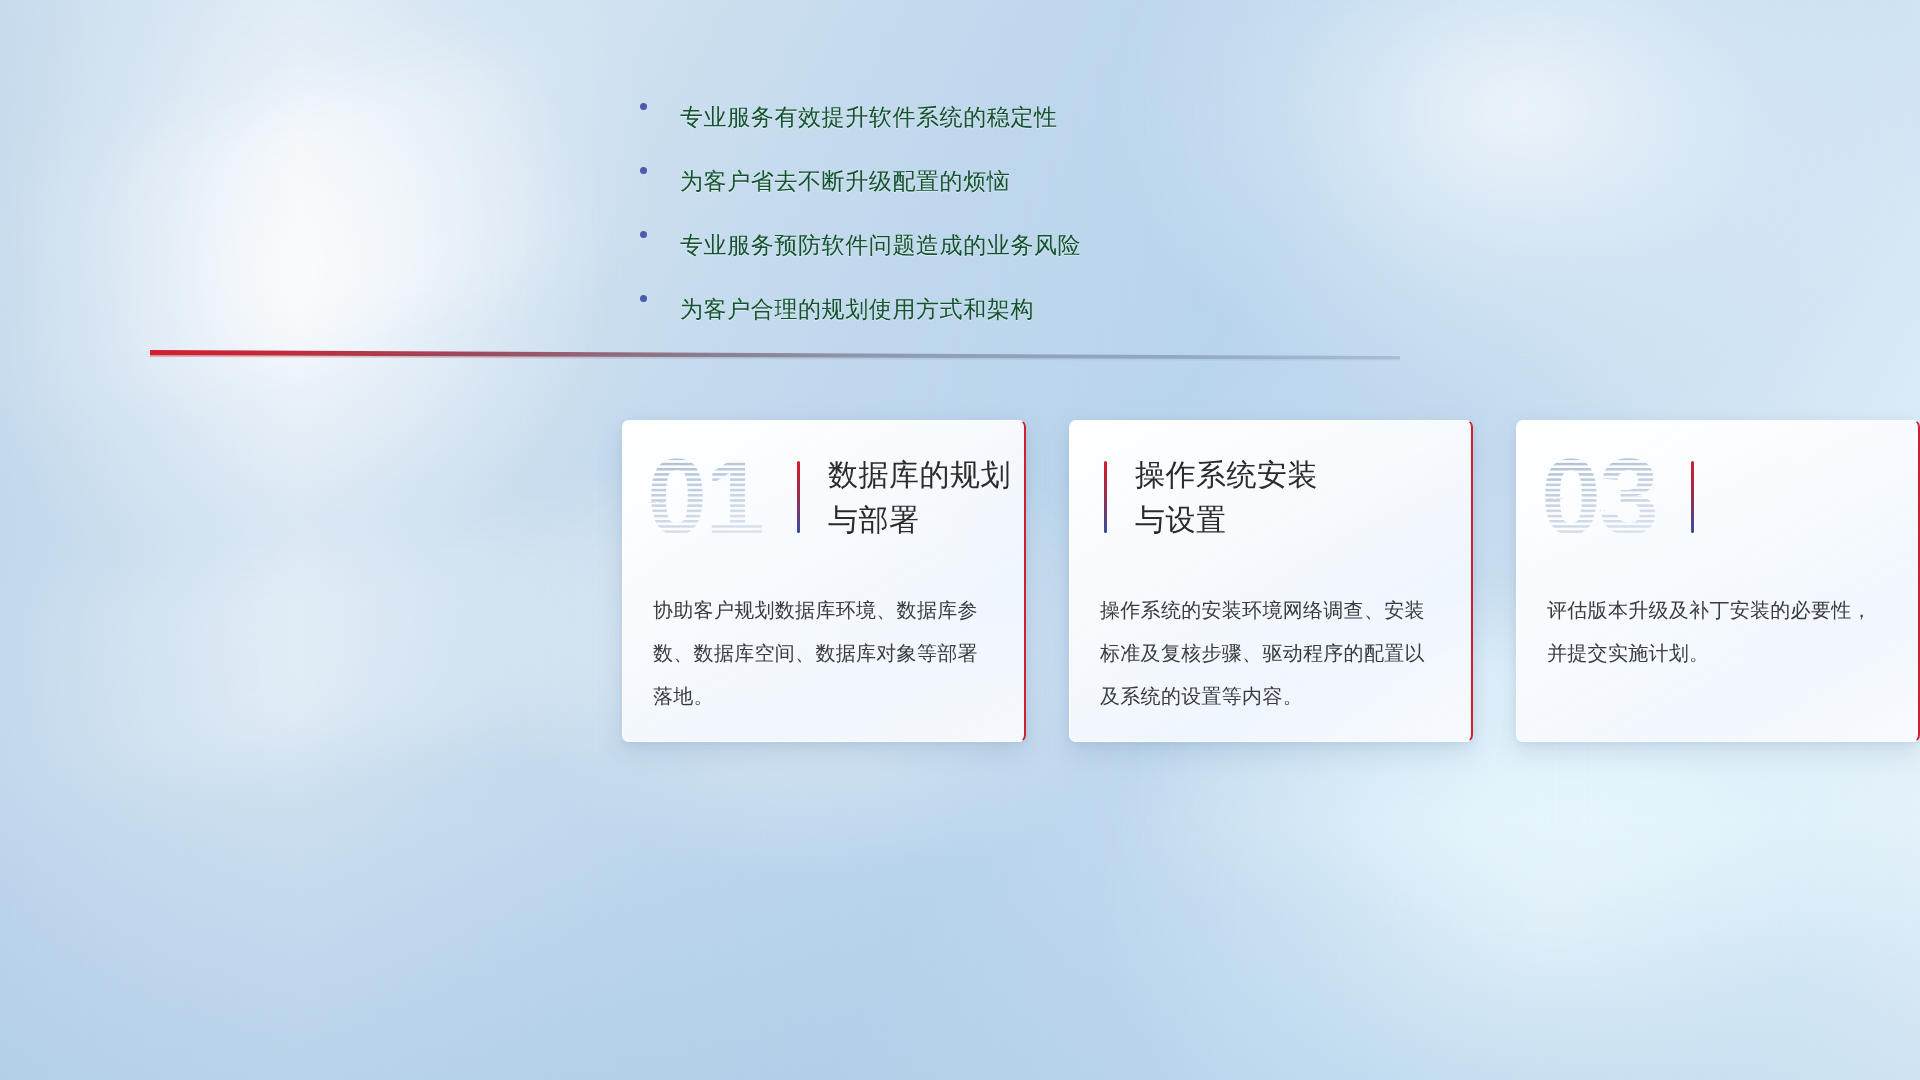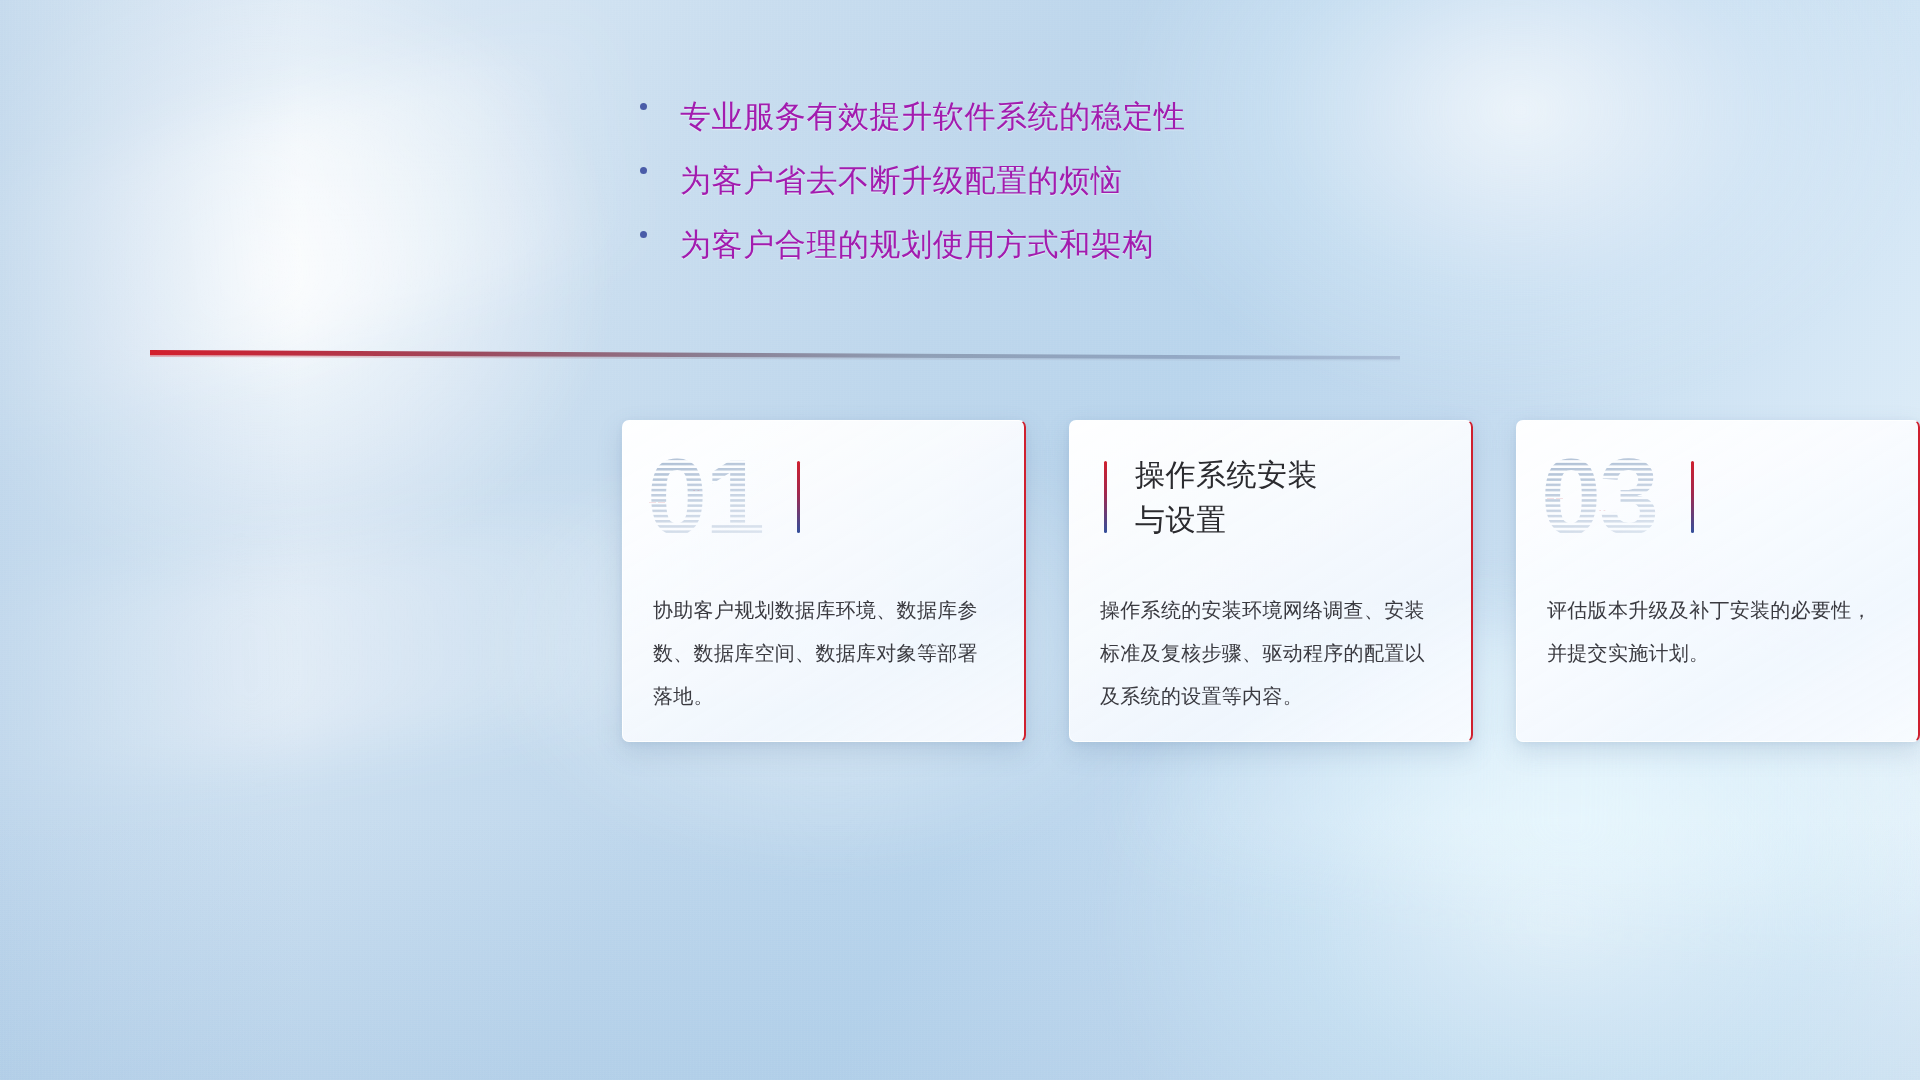--- a/index.html
+++ b/index.html
@@ -90,22 +90,22 @@
   .bullet-dot{
     width:40px; flex:0 0 40px;
     display:flex; align-items:center; justify-content:flex-start;
     padding-top:17px;
   }
   .bullet-dot i{
     display:block; width:7px; height:7px; border-radius:50%;
     background:#4a5ca8;
   }
   .bullet-text{
-    font-size:31px; line-height:62px;
-    color:#a21caf; letter-spacing:.6px;
+    font-size:23px; line-height:62px;
+    color:#14532d; letter-spacing:.6px;
     white-space:nowrap;
     text-shadow:0 1px 1px rgba(255,255,255,.55);
     font-weight:400;
   }
 
   
   #divider{
     position:absolute; left:150px; top:348px;
     width:1250px; height:14px;
     pointer-events:none;
@@ -191,20 +191,26 @@
     <span class="bullet-text">专业服务有效提升软件系统的稳定性</span>
   </div>
 
   <div class="bullet-row">
     <span class="bullet-dot">
         <i></i>
       </span>
     <span class="bullet-text">为客户省去不断升级配置的烦恼</span>
   </div>
 
+  <div class="bullet-row">
+    <span class="bullet-dot">
+        <i></i>
+      </span>
+    <span class="bullet-text">专业服务预防软件问题造成的业务风险</span>
+  </div>
 
   <div class="bullet-row">
     <span class="bullet-dot">
         <i></i>
       </span>
     <span class="bullet-text">为客户合理的规划使用方式和架构</span>
   </div>
 
 </div>
 
@@ -252,20 +258,22 @@
           <g mask="url(#numMask1)">
             <text x="0" y="92" font-family="'Liberation Sans',sans-serif" font-size="108" font-weight="700" letter-spacing="-2" fill="url(#stripes1)">01</text>
           </g>
           <g opacity="0.25">
             <text x="2" y="62" font-family="'Liberation Sans',sans-serif" font-size="7" fill="#c23">— —</text>
             <text x="46" y="50" font-family="'Liberation Sans',sans-serif" font-size="7" fill="#c23">- -</text>
           </g>
         </svg>
       </div>
       <div class="card-sep"></div>
+      <div class="card-title">数据库的规划
+与部署</div>
     </div>
     <div class="card-body">协助客户规划数据库环境、数据库参数、数据库空间、数据库对象等部署落地。</div>
   </div>
 
   <div class="card">
     <div class="card-inner-sheen"></div>
     <div class="card-top">
       <div class="card-sep"></div>
       <div class="card-title">操作系统安装
 与设置</div>

